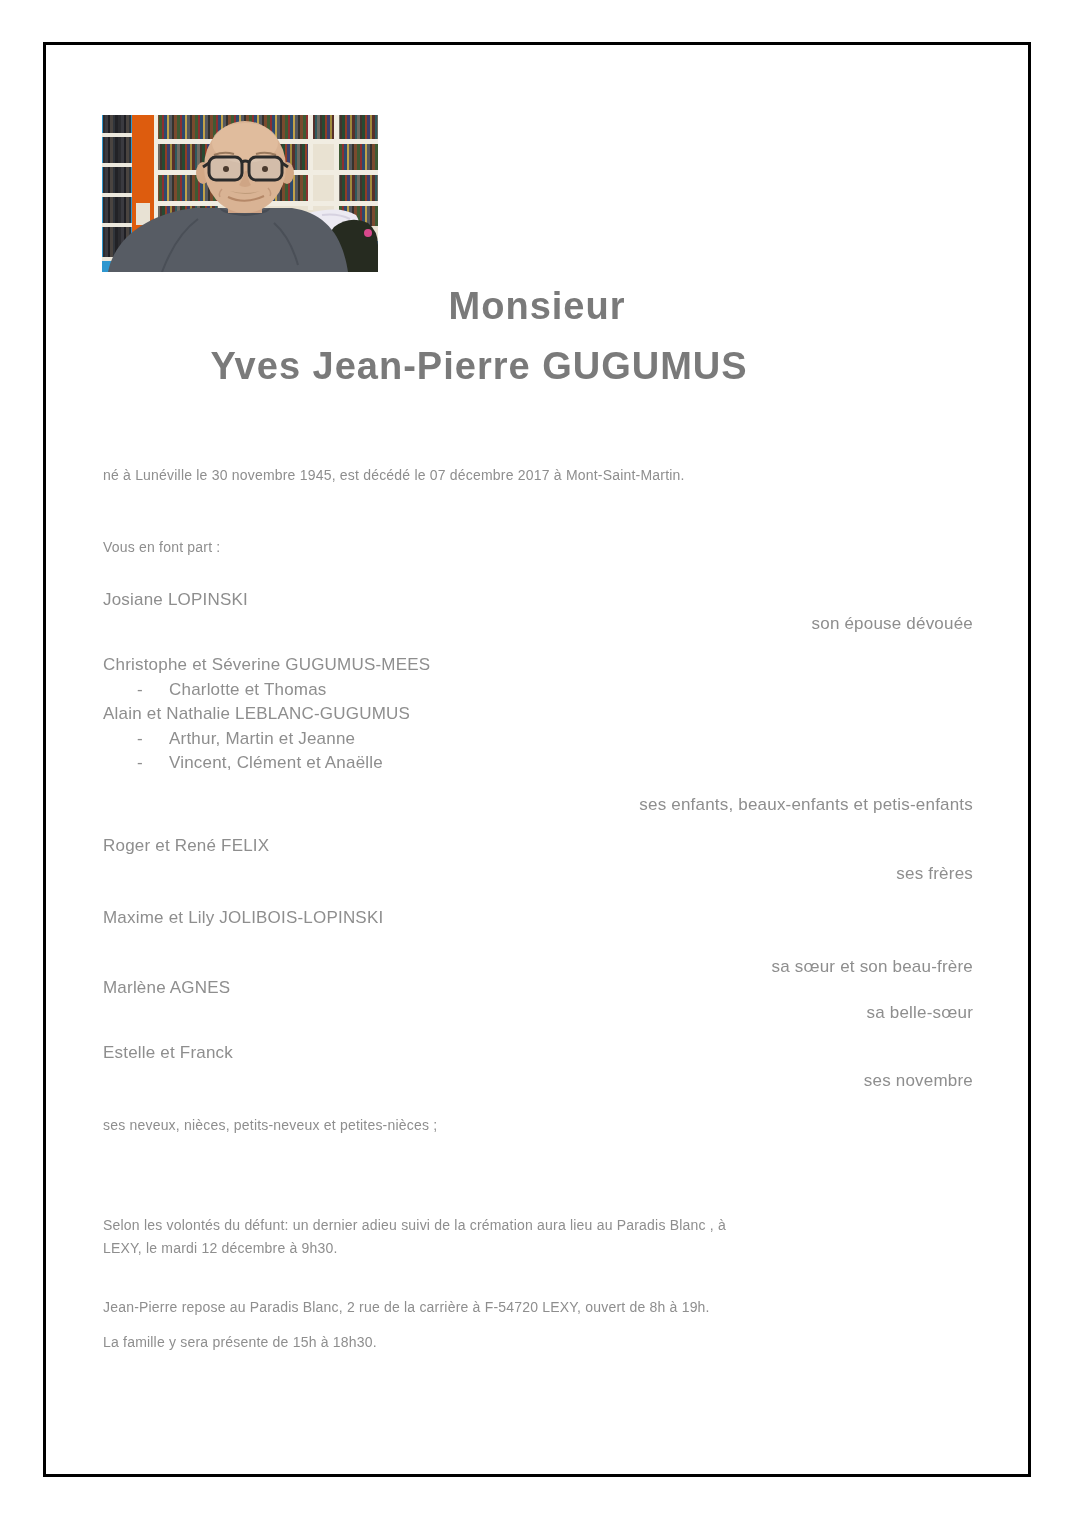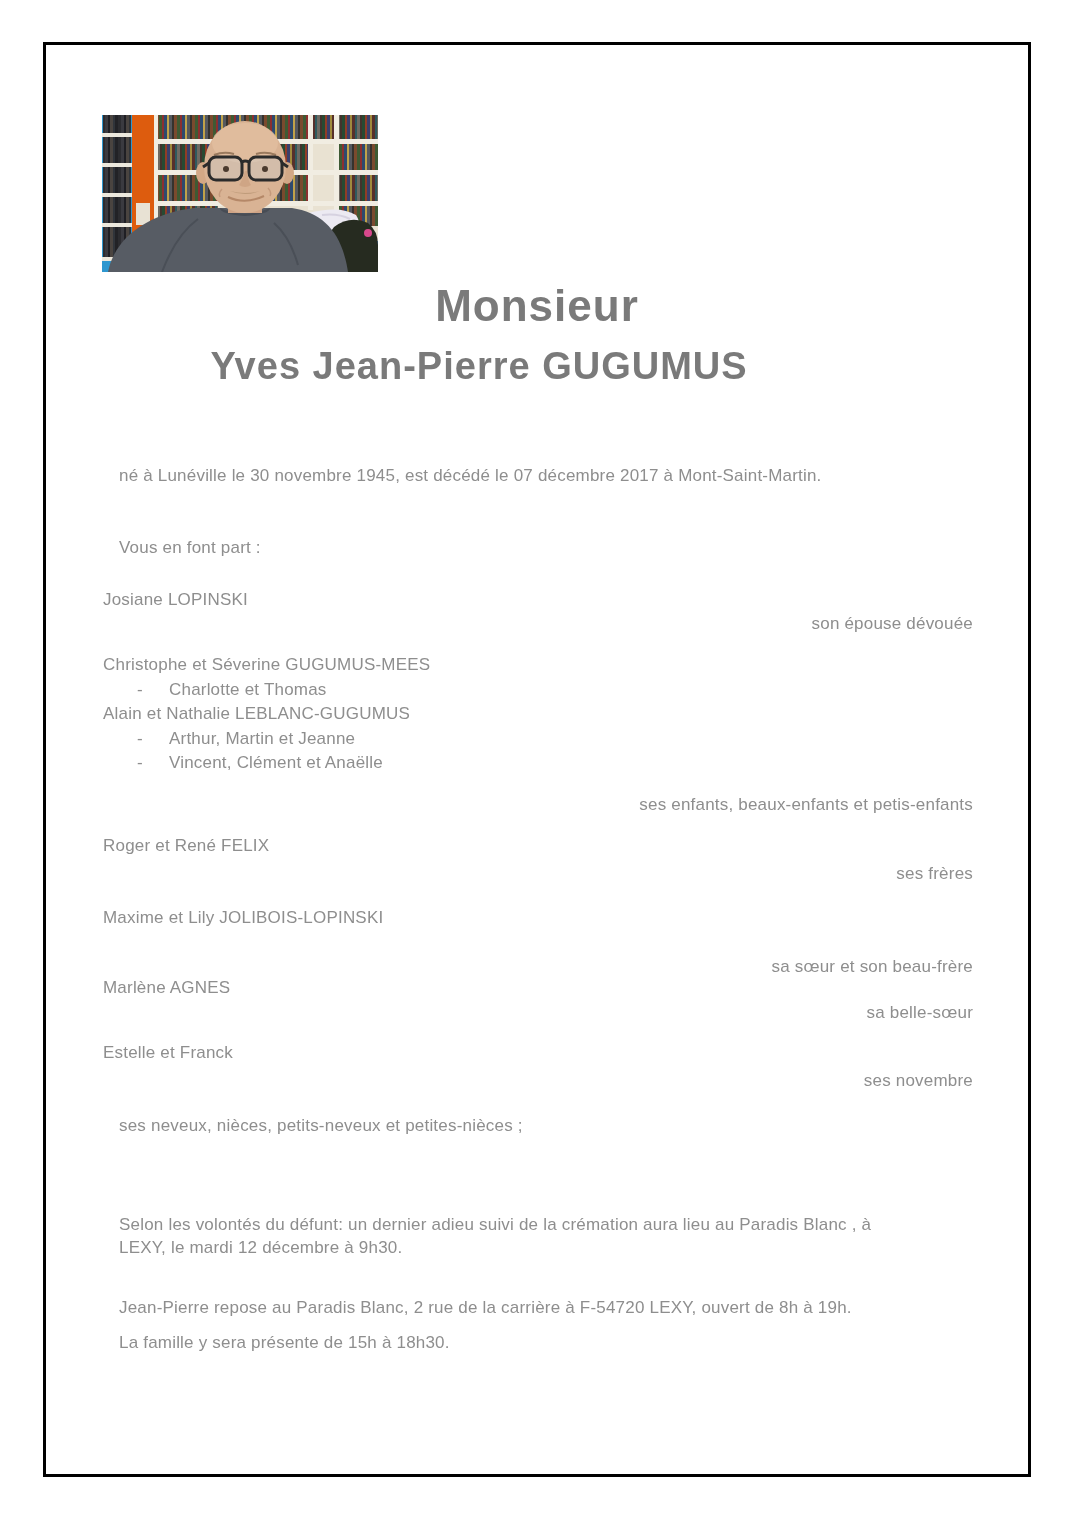--- a/index.html
+++ b/index.html
@@ -15,24 +15,24 @@
     color:var(--text-color);
   }
   .frame{
     position:absolute;left:43px;top:42px;width:988px;height:1435px;
     border:3px solid var(--border-color);background:#ffffff;
   }
   .photo{
     position:absolute;left:102px;top:115px;width:276px;height:157px;overflow:hidden;
   }
   .photo svg{display:block;width:276px;height:157px;}
-  #title-line1{top:284px;font-size:44px;letter-spacing:1px;position:absolute;width:988px;left:43px;text-align:center;color:var(--title-color);font-weight:bold;line-height:44px;}
+  #title-line1{top:284px;font-size:38px;letter-spacing:1px;position:absolute;width:988px;left:43px;text-align:center;color:var(--title-color);font-weight:bold;line-height:44px;}
   #title-line2{top:344px;font-size:38px;letter-spacing:1px;position:absolute;width:872px;left:43px;text-align:center;color:var(--title-color);font-weight:bold;line-height:44px;}
   .content{position:absolute;left:103px;top:0;width:870px;height:1520px;}
-  .content .blk{position:absolute;left:16px;width:870px;font-size:17px;letter-spacing:0.2px;line-height:23px;}
+  .content .blk{position:absolute;left:0;width:870px;font-size:14px;letter-spacing:0.2px;line-height:23px;}
   #intro{top:464px;}
   #announce{top:536px;}
   .names{position:absolute;left:0;width:870px;font-size:17px;letter-spacing:0.2px;line-height:24.5px;}
   .rel{position:absolute;left:0;width:870px;font-size:17px;letter-spacing:0.2px;text-align:right;line-height:23px;}
   .e0 .names{top:588px}.e0 .rel{top:612px}
   .e1 .names{top:653px}.e1 .rel{top:793px}
   .e2 .names{top:834px}.e2 .rel{top:862px}
   .e3 .names{top:906px}.e3 .rel{top:955px}
   .e4 .names{top:976px}.e4 .rel{top:1001px}
   .e5 .names{top:1041px}.e5 .rel{top:1069px}

